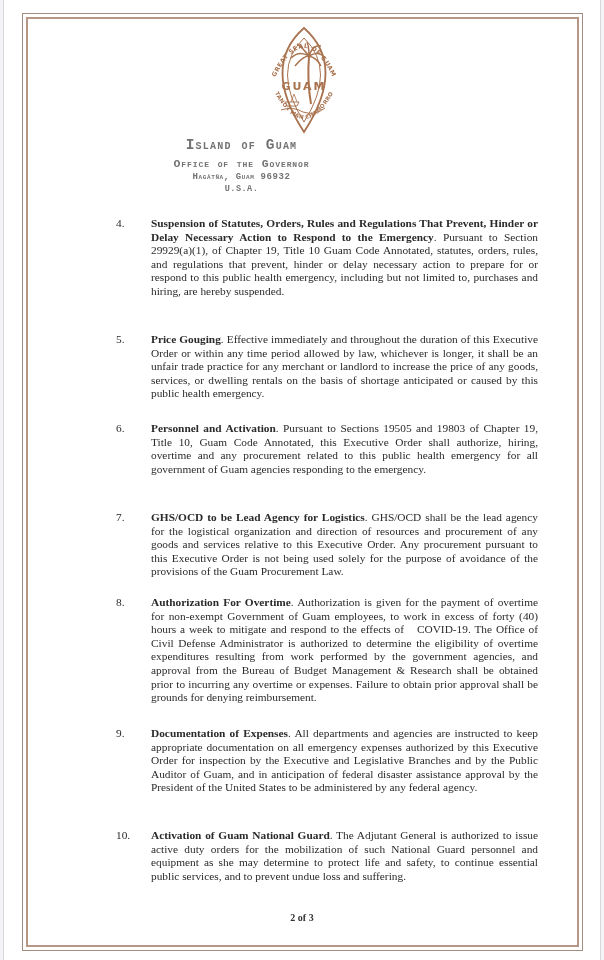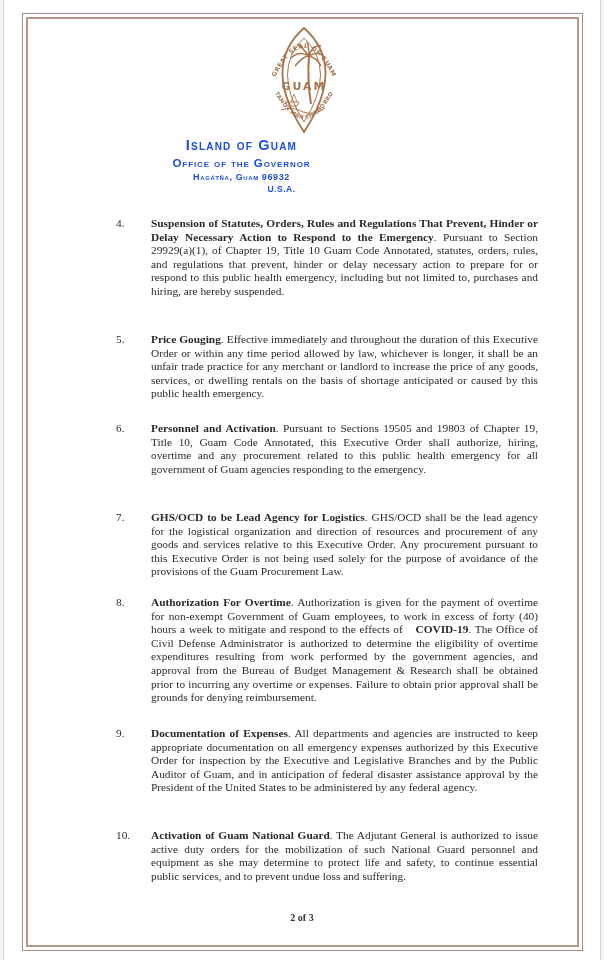--- a/index.html
+++ b/index.html
@@ -24,40 +24,40 @@
   .frame-inner {
     position:absolute; left:26px; top:17px; width:553px; height:930px;
     border:2.5px solid #b89686;
     box-sizing:border-box;
   }
   .seal {
     position:absolute; left:263px; top:26px; width:82px; height:108px;
   }
   .header {
     position:absolute; left:0; width:483px; text-align:center;
-    font-family:Liberation Sans, sans-serif; font-weight:bold; color:#1d4ed8;
+    font-family:Liberation Mono, monospace; font-weight:bold; color:#737373;
     font-variant:small-caps;
   }
   .h1 { top:137px; font-size:14.5px; letter-spacing:1.2px; }
   .h2 { top:157px; font-size:11.5px; letter-spacing:0.9px;text-align:center; }
   .h3 { top:172px; font-size:9px; letter-spacing:0.6px; }
-  .h4 { top:184px; font-size:8.5px; letter-spacing:0.5px;padding-left:40px; }
+  .h4 { top:184px; font-size:8.5px; letter-spacing:0.5px; }
 
   .item {
     position:absolute; left:116px; width:422px;
     font-size:11.35px; line-height:13.6px;
   }
   .item .num {
     position:absolute; left:0; top:0; width:30px;
   }
   .item .body {
     margin-left:35px; text-align:justify;
   }
   .item .title { font-weight:bold; }
-  .bold { font-weight:bold;padding-left:9px; }
+  .bold { font-weight:normal;padding-left:9px; }
 
   .footer {
     position:absolute; left:0; width:604px; text-align:center;
     font-size:10px; font-weight:bold; color:#333;
   }
 </style>
 </head>
 <body>
 
 <div class="page"></div>

